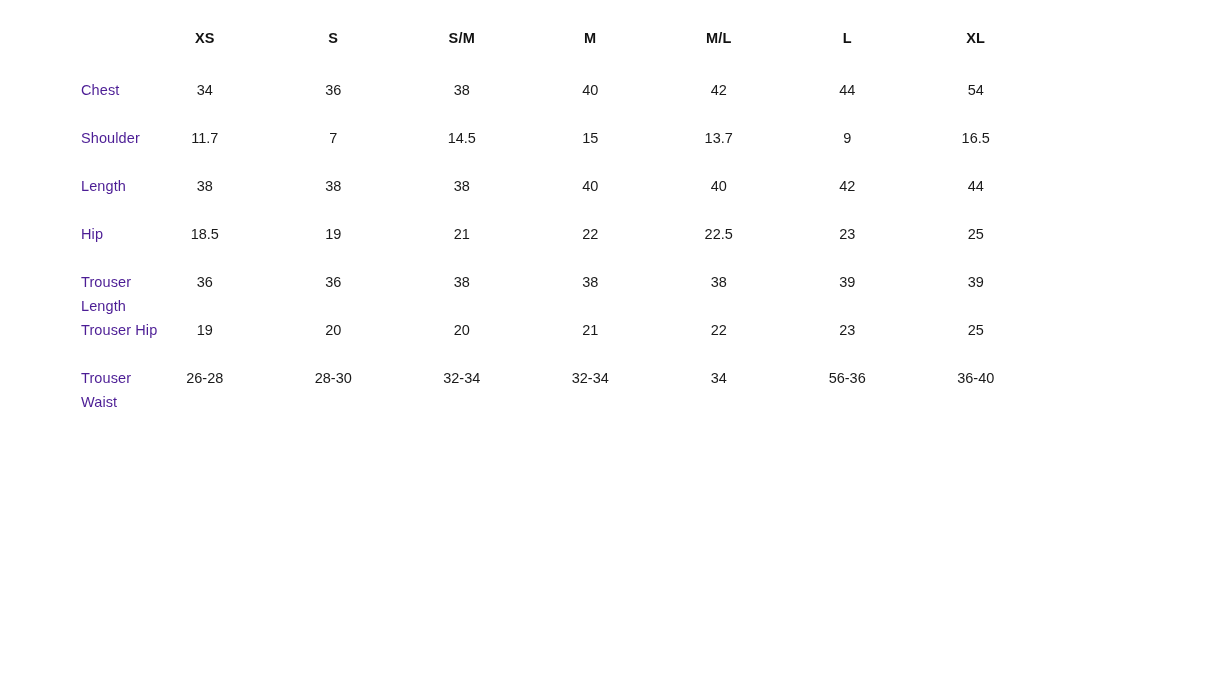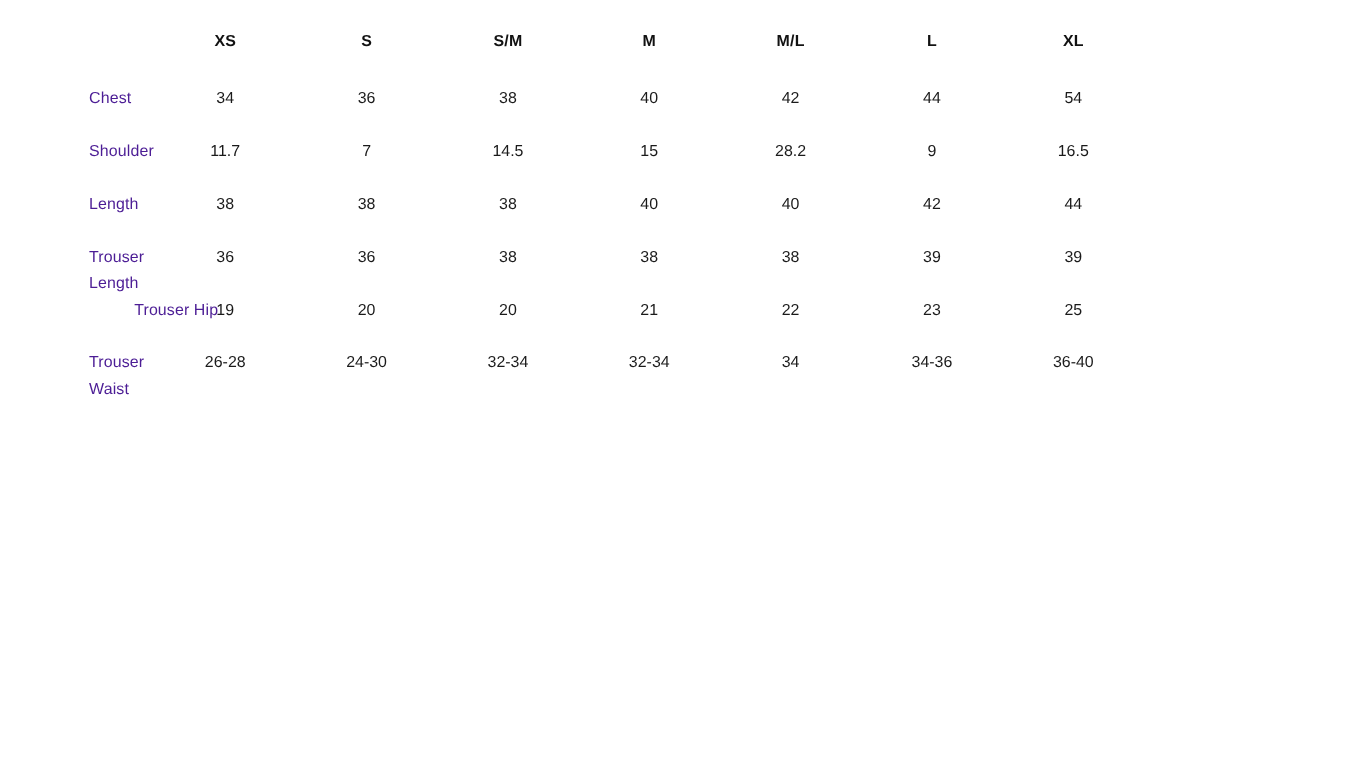--- a/index.html
+++ b/index.html
@@ -69,21 +69,21 @@
     font-weight: normal;
     color: #1a1a1a;
     line-height: 24px;
     vertical-align: top;
   }
 
   
   tbody tr.tall { height: 48px; }
   tbody tr.tall th.row-label { white-space: normal; }
 
-  tbody th.row-label .nowrap { white-space: nowrap; margin-left: 41px; }
+  tbody th.row-label .nowrap { white-space: nowrap; }
 </style>
 </head>
 <body>
 
 <div id="size-chart-wrap">
   <table class="size-chart">
     <colgroup>
       <col class="label-col">
       <col class="size-col">
         <col class="size-col">
@@ -118,36 +118,46 @@
         <td class="value">54</td>
       </tr>
 
 
       <tr>
         <th class="row-label">Shoulder</th>
         <td class="value">11.7</td>
         <td class="value">7</td>
         <td class="value">14.5</td>
         <td class="value">15</td>
-        <td class="value">28.2</td>
+        <td class="value">13.7</td>
         <td class="value">9</td>
         <td class="value">16.5</td>
       </tr>
 
       <tr>
         <th class="row-label">Length</th>
         <td class="value">38</td>
         <td class="value">38</td>
         <td class="value">38</td>
         <td class="value">40</td>
         <td class="value">40</td>
         <td class="value">42</td>
         <td class="value">44</td>
       </tr>
 
+      <tr>
+        <th class="row-label">Hip</th>
+        <td class="value">18.5</td>
+        <td class="value">19</td>
+        <td class="value">21</td>
+        <td class="value">22</td>
+        <td class="value">22.5</td>
+        <td class="value">23</td>
+        <td class="value">25</td>
+      </tr>
 
 
 
       <tr class="tall">
         <th class="row-label"><span>Trouser</span><br><span>Length</span></th>
         <td class="value">36</td>
         <td class="value">36</td>
         <td class="value">38</td>
         <td class="value">38</td>
         <td class="value">38</td>
@@ -162,23 +172,23 @@
         <td class="value">20</td>
         <td class="value">21</td>
         <td class="value">22</td>
         <td class="value">23</td>
         <td class="value">25</td>
       </tr>
 
       <tr class="tall">
         <th class="row-label"><span>Trouser</span><br><span>Waist</span></th>
         <td class="value">26-28</td>
-        <td class="value">24-30</td>
+        <td class="value">28-30</td>
         <td class="value">32-34</td>
         <td class="value">32-34</td>
         <td class="value">34</td>
-        <td class="value">34-36</td>
+        <td class="value">56-36</td>
         <td class="value">36-40</td>
       </tr>
 
     </tbody>
   </table>
 </div>
 
 </body></html>

